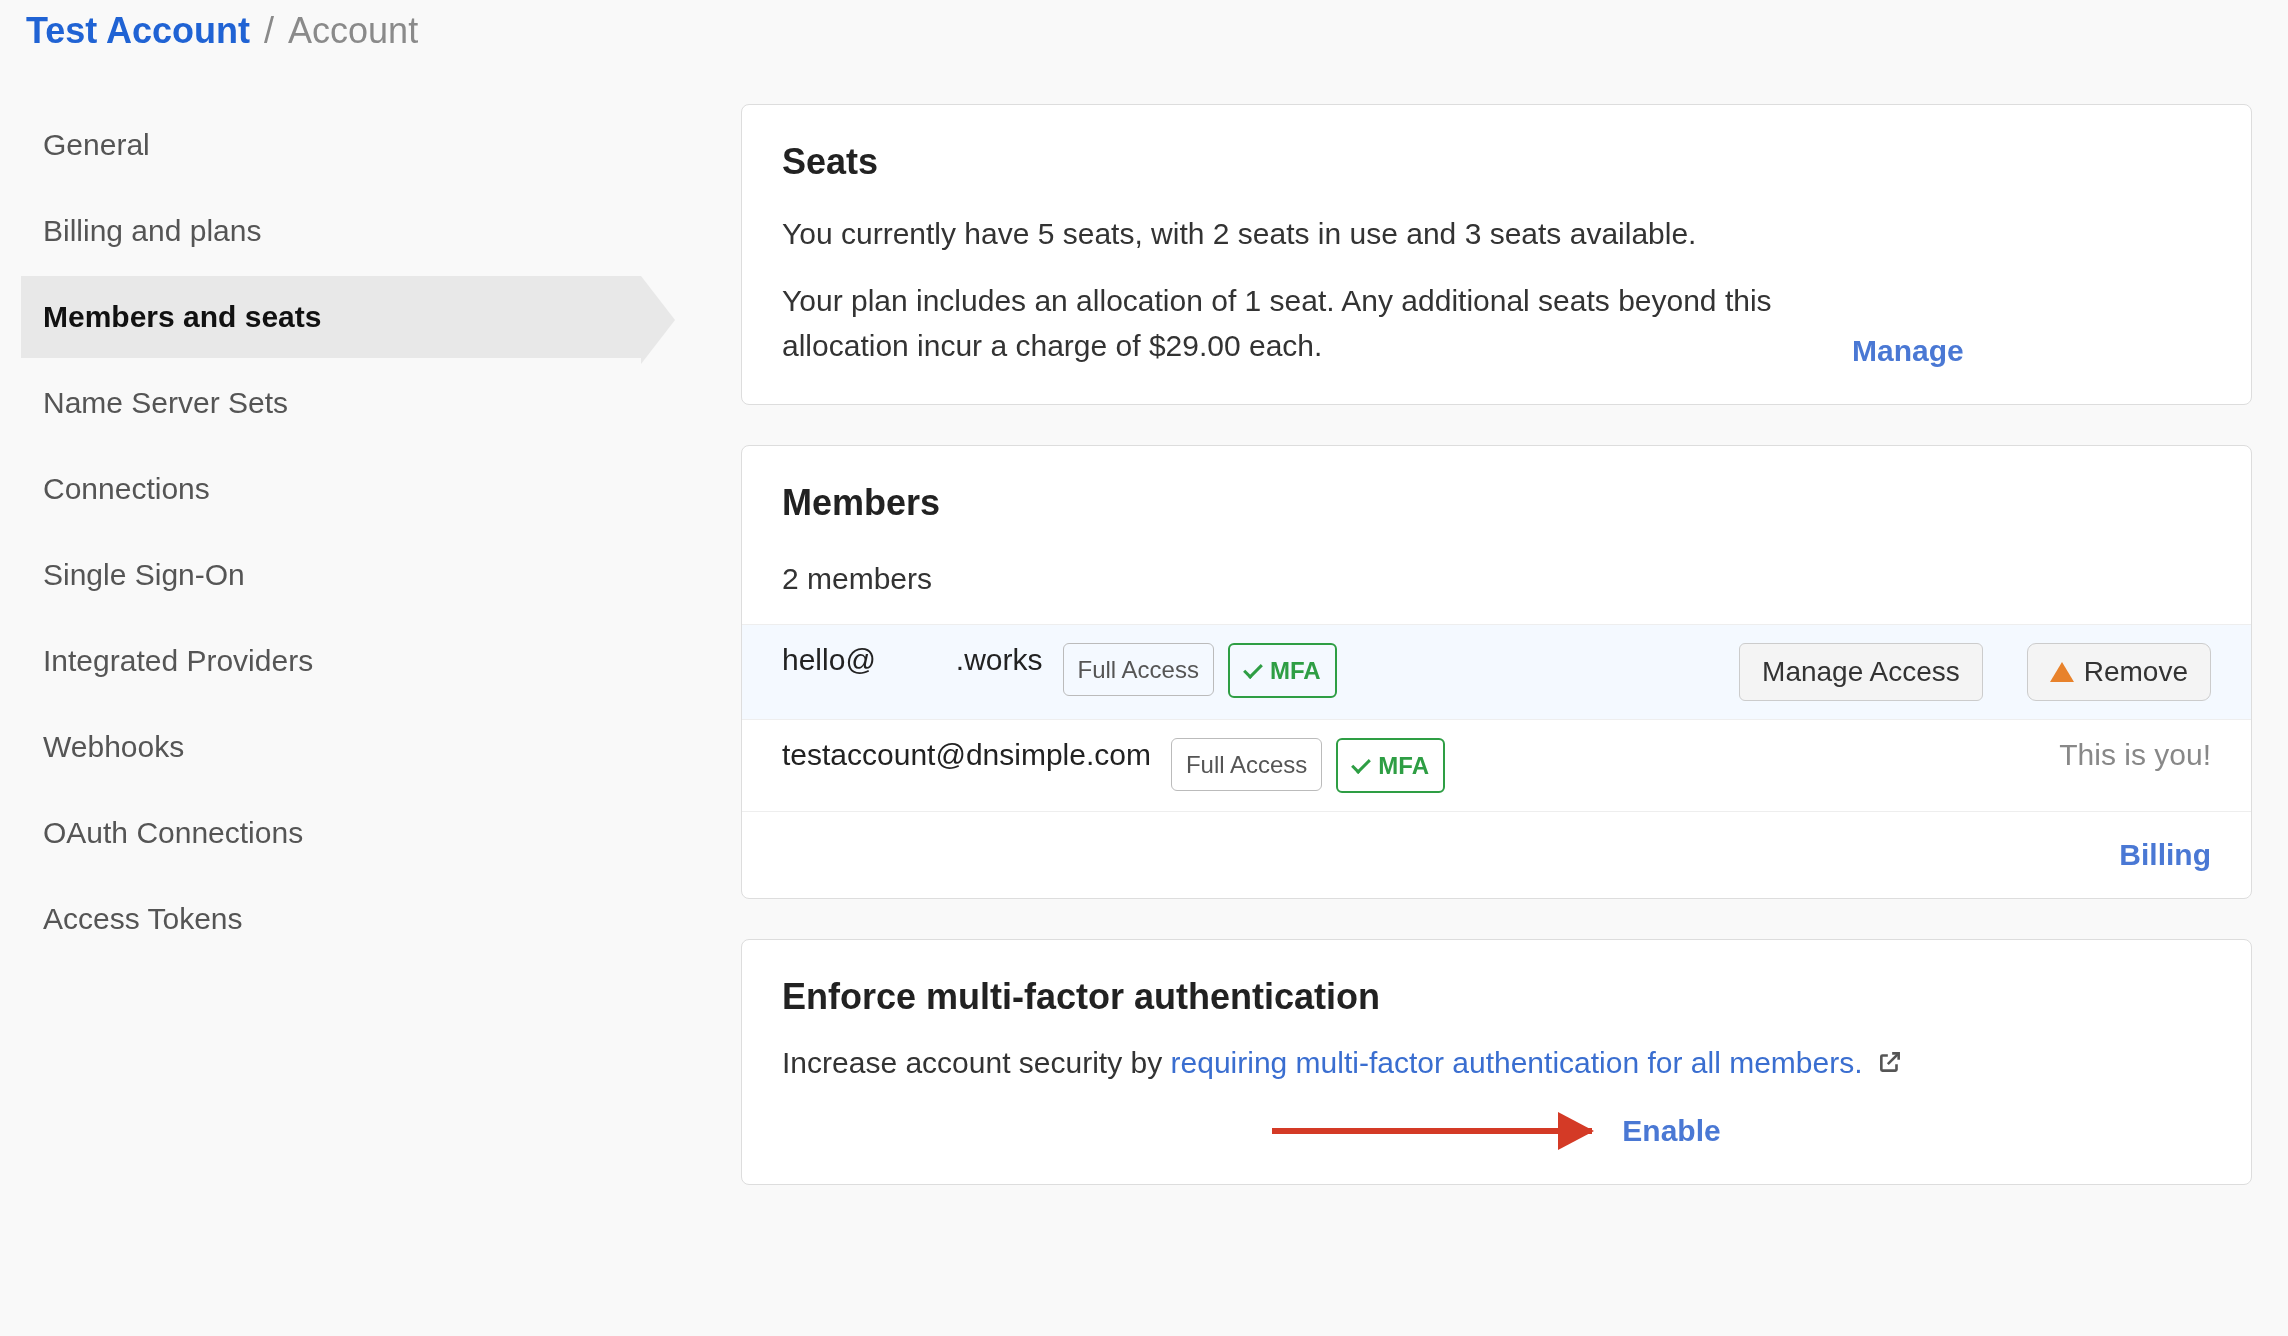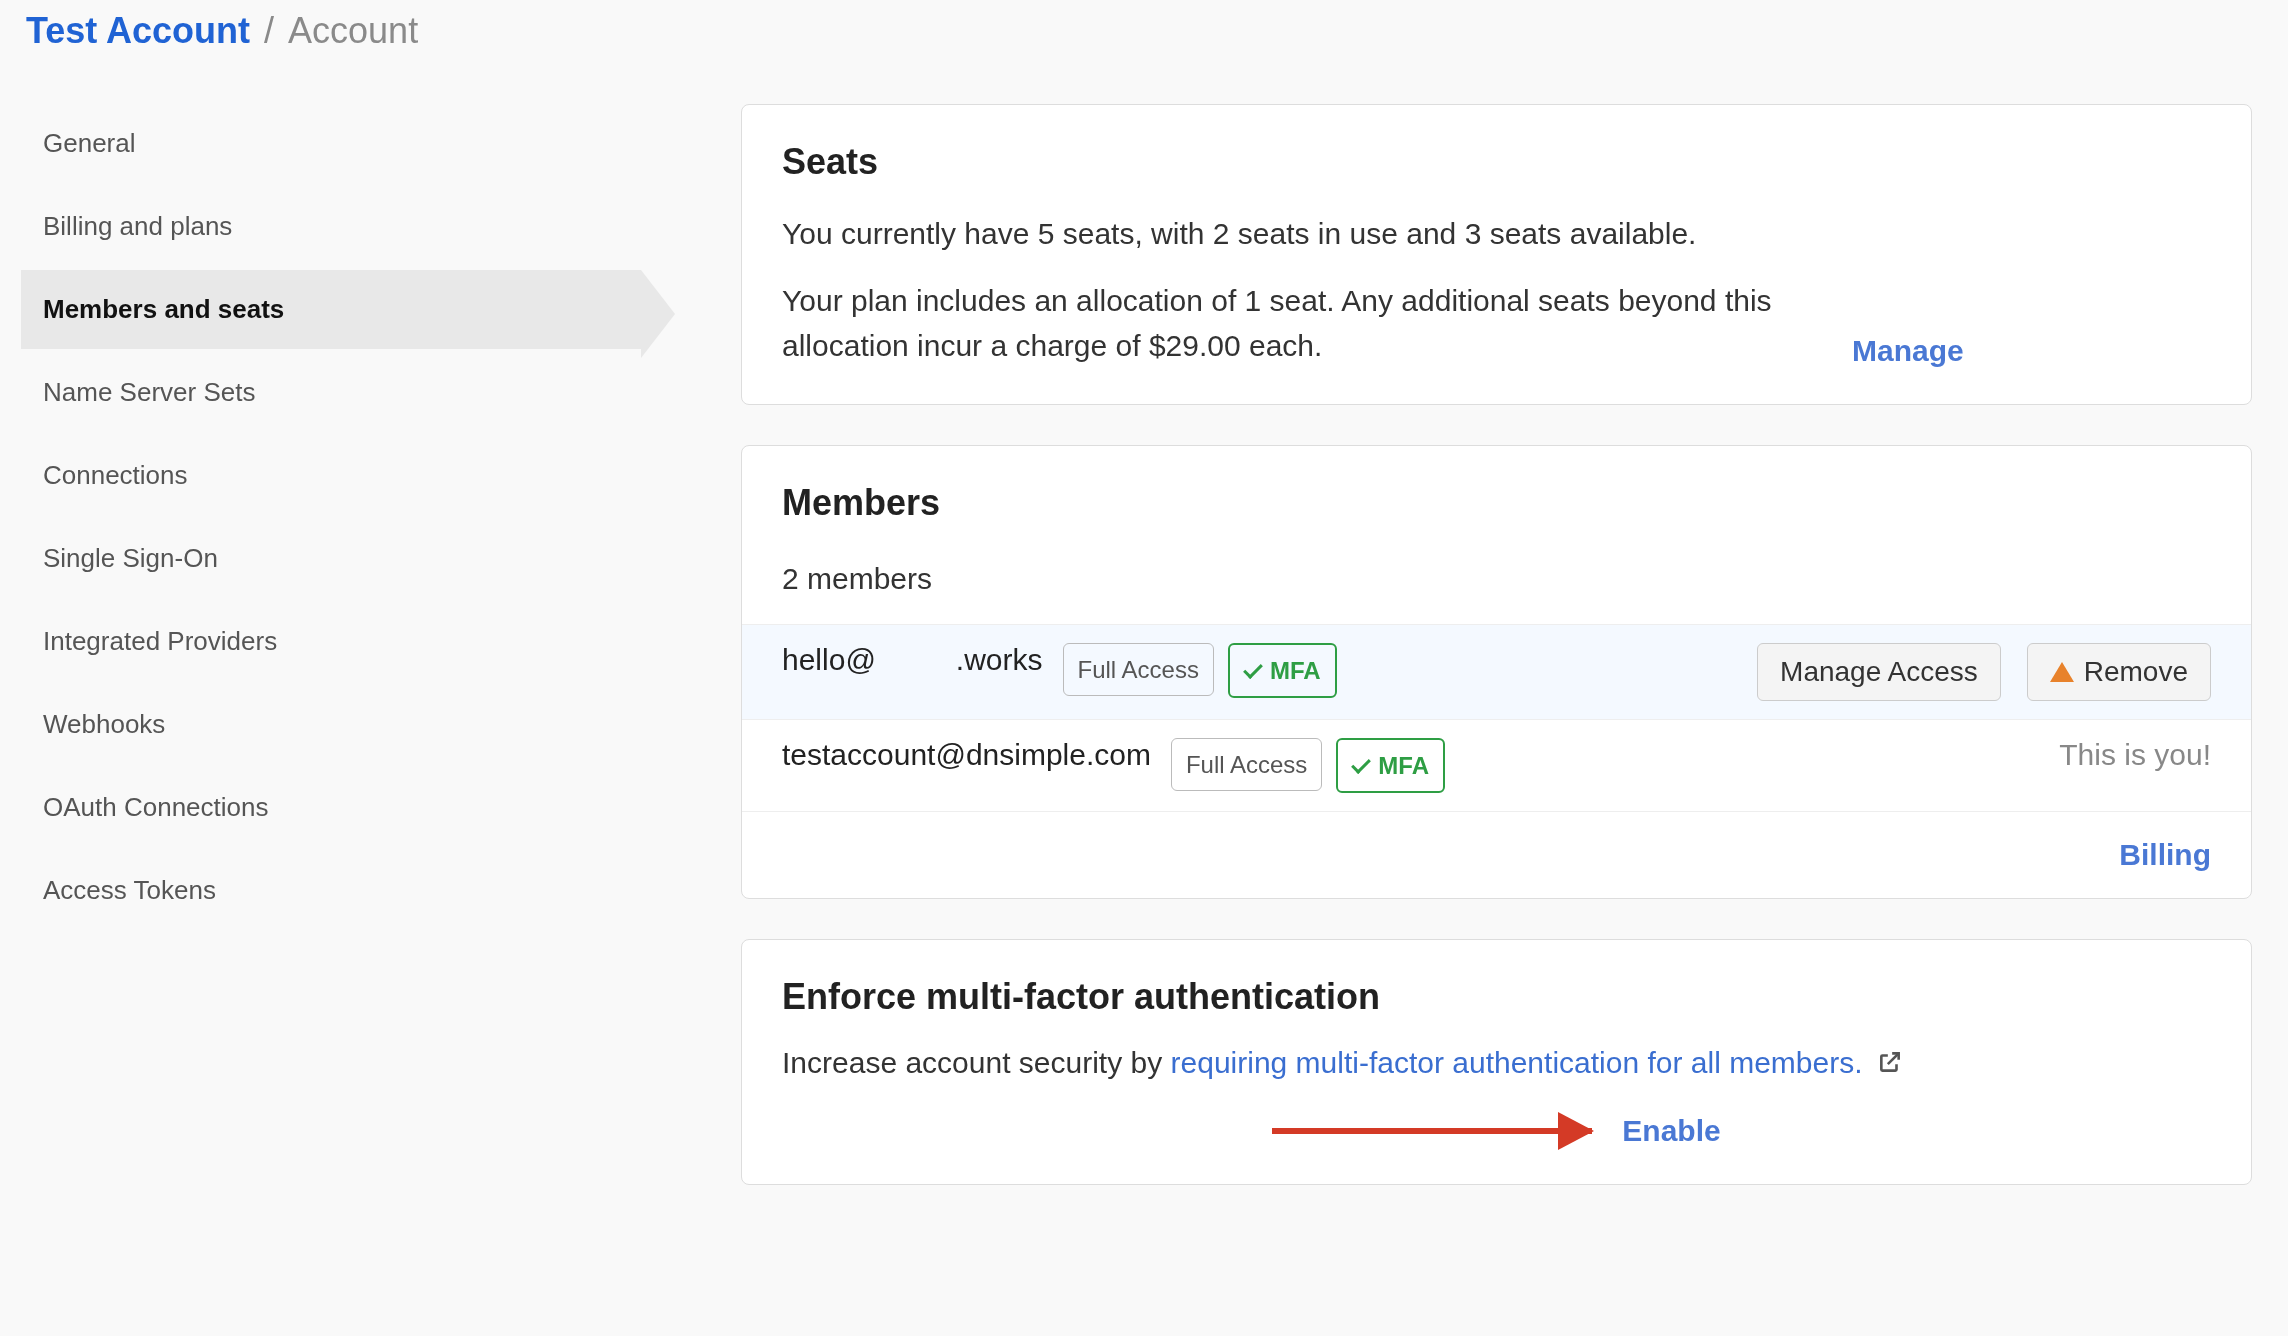--- a/index.html
+++ b/index.html
@@ -25,21 +25,21 @@
   .layout {
     display: flex;
     gap: 100px;
   }
   .sidebar {
     width: 620px;
     flex: 0 0 620px;
     padding-top: 28px;
   }
   .sidebar-item {
-    font-size: 26px;
+    font-size: 30px;
     color: #555;
     padding: 24px 22px;
     cursor: pointer;
     position: relative;
     margin-bottom: 4px;
   }
   .sidebar-item.active {
     background: #e8e8e8;
     color: #111;
     font-weight: 700;
@@ -144,21 +144,21 @@
     border: 1px solid #ccc;
     border-radius: 6px;
     padding: 12px 22px;
     font-size: 28px;
     color: #333;
     cursor: pointer;
     display: inline-flex;
     align-items: center;
     gap: 10px;
   }
-  .btn + .btn { margin-left: 12px;}
+  .btn + .btn { margin-left: 30px; border-radius: 9px;}
   .warn-icon {
     width: 0; height: 0;
     border-left: 12px solid transparent;
     border-right: 12px solid transparent;
     border-bottom: 20px solid #e8822b;
     position: relative;
     display:inline-block;
   }
   .you-text { color: #888; font-size: 30px;}
   .card-footer {

